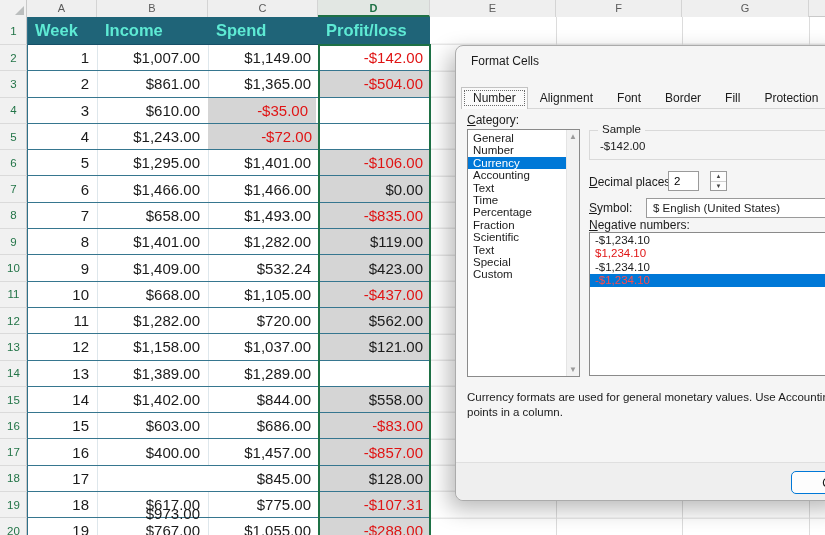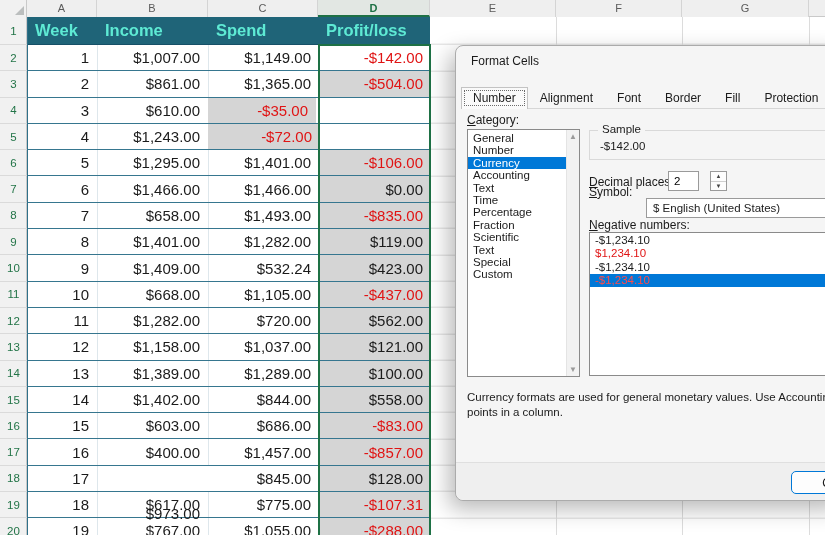--- a/index.html
+++ b/index.html
@@ -220,21 +220,20 @@
         <div class="trow">
           <div class="cell cA" style="width: 70px;">12</div>
           <div class="cell cB" style="width: 111px;">$1,158.00</div>
           <div class="cell cC" style="width: 110px;">$1,037.00</div>
           <div class="cell profit dim" style="width: 112px;">$121.00</div>
         </div>
         <div class="trow">
           <div class="cell cA" style="width: 70px;">13</div>
           <div class="cell cB" style="width: 111px;">$1,389.00</div>
           <div class="cell cC" style="width: 110px;">$1,289.00</div>
-          <div class="cell profit dim" style="width: 112px;">$100.00</div>
         </div>
         <div class="trow">
           <div class="cell cA" style="width: 70px;">14</div>
           <div class="cell cB" style="width: 111px;">$1,402.00</div>
           <div class="cell cC" style="width: 110px;">$844.00</div>
           <div class="cell profit dim" style="width: 112px;">$558.00</div>
         </div>
         <div class="trow">
           <div class="cell cA" style="width: 70px;">15</div>
           <div class="cell cB" style="width: 111px;">$603.00</div>
@@ -308,21 +307,21 @@
       <div id="sample-value">-$142.00</div>
     </div>
 
     <div class="dlabel" style="left:133px; top:129px;"><u>D</u>ecimal places:</div>
     <input id="dec-input" value="2" style="">
     <div id="spinner">
       <div id="spin-up">▲</div>
       <div id="spin-down">▼</div>
     </div>
 
-    <div class="dlabel" style="left:133px; top:139px;"><u>S</u>ymbol:</div>
+    <div class="dlabel" style="left:133px; top:155px;"><u>S</u>ymbol:</div>
     <div id="symbol-combo">$ English (United States)</div>
 
     <div class="dlabel" style="left:133px; top:172px;"><u>N</u>egative numbers:</div>
     <div class="listbox" id="neg-list">
         <div class="litem" style="margin-top: 1px;">-$1,234.10</div>
         <div class="litem red" style="margin-top: 1px;">$1,234.10</div>
         <div class="litem" style="margin-top: 1px;">-$1,234.10</div>
         <div class="litem selred" style="margin-top: 1px;">-$1,234.10</div>
       </div>
 

